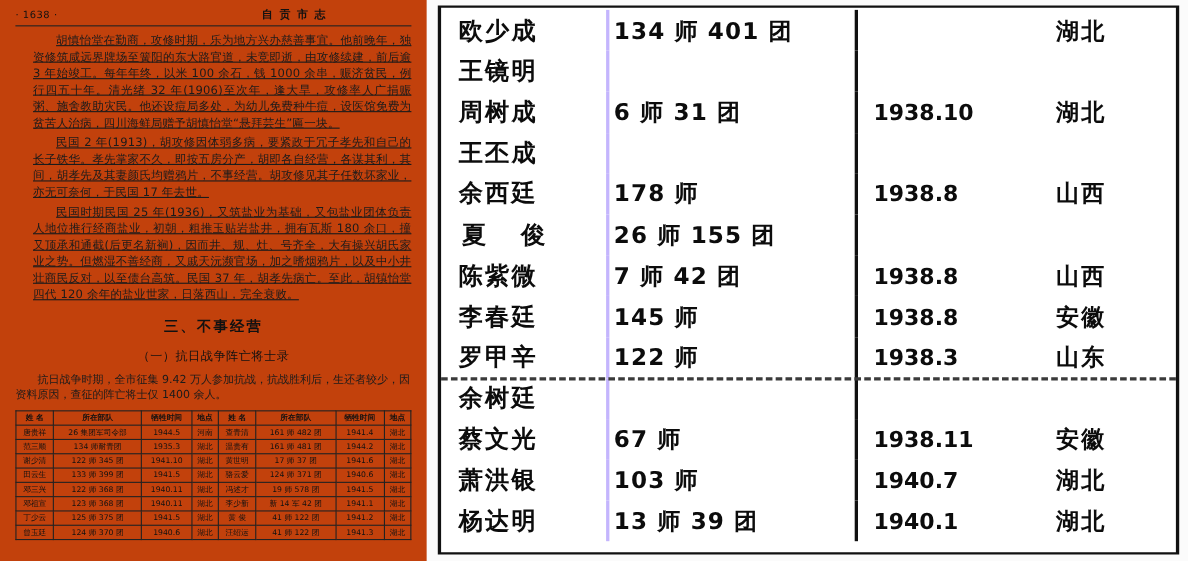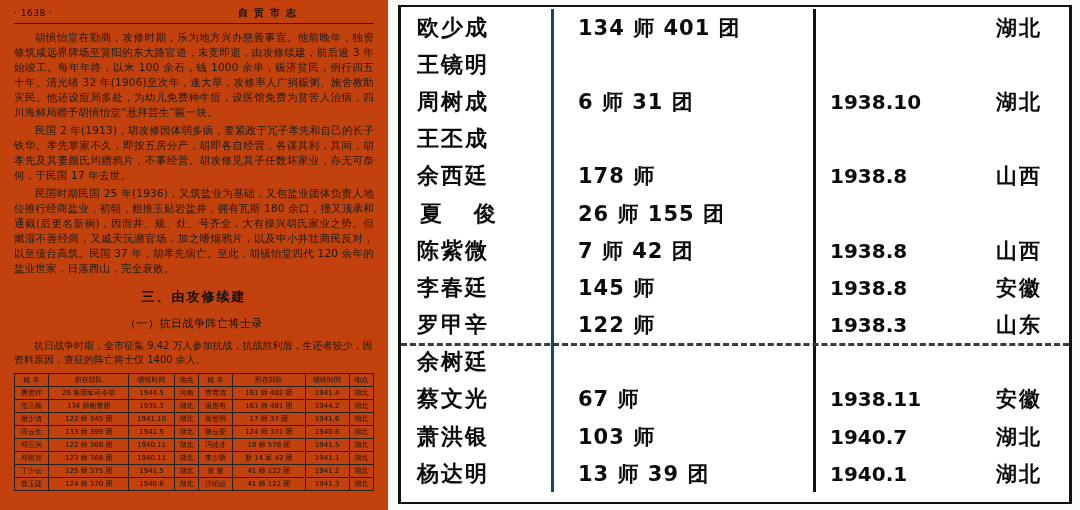--- a/index.html
+++ b/index.html
@@ -48,27 +48,28 @@
     font-weight: bold;
     letter-spacing: 6px;
     font-size: 10px;
   }
   .header-pad { width: 72px; }
   .rule {
     border-top: 1px solid #222;
     margin: 1px 0 6px 0;
   }
   .body-text p {
-    margin: 0 0 3px 0;
+    margin: 0 0 3px 16px;
     font-size: 10.5px;
     line-height: 15px;
     color: #1b1b1b;
     text-align: justify;
     text-indent: 21px;
     letter-spacing: 0.2px;
+    text-decoration: underline;
   }
   .section-head {
     text-align: center;
     font-size: 13px;
     font-weight: bold;
     letter-spacing: 2px;
     margin: 12px 0 10px 0;
     color: #111;
   }
   .sub-head {
@@ -92,21 +93,21 @@
     font-size: 7px;
     color: #111;
   }
   table.roster th, table.roster td {
     border: 1px solid #222;
     padding: 1px 1px;
     text-align: center;
     line-height: 10px;
     white-space: nowrap;
   }
-  table.roster th { font-weight: normal; }
+  table.roster th { font-weight: bold; }
   table.roster td.name { letter-spacing: 0; }
 
   
   .right-page {
     position: relative;
     flex: 1;
     background: #fbfbfb;
     overflow: hidden;
     text-decoration: underline;
   }
@@ -139,27 +140,27 @@
     font-size: 22px;
     font-weight: bold;
     letter-spacing: 2px;
     padding-left: 16px;
     box-sizing: border-box;
     color: #0c0c0c;
     white-space: nowrap;
   }
   .c-name.spaced { letter-spacing: 12px; padding-left: 19px; }
   .c-unit {
-    width: 265px;
-    border-left: 3px solid #0c4a6e;
+    width: 229px;
+    border-left: 3px solid #c4b5fd;
     border-right: 3px solid #111;
     height: 100%;
     display: flex;
     align-items: center;
-    padding-left: 24px;
+    padding-left: 4px;
     box-sizing: border-box;
     font-size: 21px;
     font-weight: bold;
     letter-spacing: 1px;
     color: #0c0c0c;
     white-space: nowrap;
   }
   .c-date {
     width: 170px;
     padding-left: 14px;
@@ -200,21 +201,21 @@
       <div class="header-pad"></div>
     </div>
     <div class="rule"></div>
 
     <div class="body-text">
       <p>胡慎怡堂在勤商，攻修时期，乐为地方兴办慈善事宜。他前晚年，独资修筑咸远界牌场至簧阳的东大路官道，未竞即逝，由攻修续建，前后逾 3 年始竣工。每年年终，以米 100 余石，钱 1000 余串，赈济贫民，例行四五十年。清光绪 32 年(1906)至次年，逢大旱，攻修率人广捐赈粥、施舍教助灾民。他还设痘局多处，为幼儿免费种牛痘，设医馆免费为贫苦人治病，四川海鲜局赠予胡慎怡堂“悬拜芸生”匾一块。</p>
       <p>民国 2 年(1913)，胡攻修因体弱多病，要紧政于冗子孝先和自己的长子铁华。孝先掌家不久，即按五房分产，胡即各自经营，各谋其利，其间，胡孝先及其妻颜氏均赠鸦片，不事经营。胡攻修见其子任数坏家业，亦无可奈何，于民国 17 年去世。</p>
       <p>民国时期民国 25 年(1936)，又筑盐业为基础，又包盐业团体负责人地位推行经商盐业，初朝，粗推玉贴岩盐井，拥有瓦斯 180 余口，撞又顶承和通截(后更名新裥)，因而井、规、灶、号齐全，大有操兴胡氏家业之势。但燃湿不善经商，又戚天沅濒官场，加之嗜烟鸦片，以及中小井壮商民反对，以至债台高筑。民国 37 年，胡孝先病亡。至此，胡镇怡堂四代 120 余年的盐业世家，日落西山，完全衰败。</p>
     </div>
 
-    <div class="section-head">三、由攻修续建</div>
+    <div class="section-head">三、不事经营</div>
     <div class="sub-head">（一）抗日战争阵亡将士录</div>
 
     <div class="note">
       <p>抗日战争时期，全市征集 9.42 万人参加抗战，抗战胜利后，生还者较少，因资料原因，查征的阵亡将士仅 1400 余人。</p>
     </div>
 
     <table class="roster">
       <thead>
         <tr>
           <th>姓 名</th>

